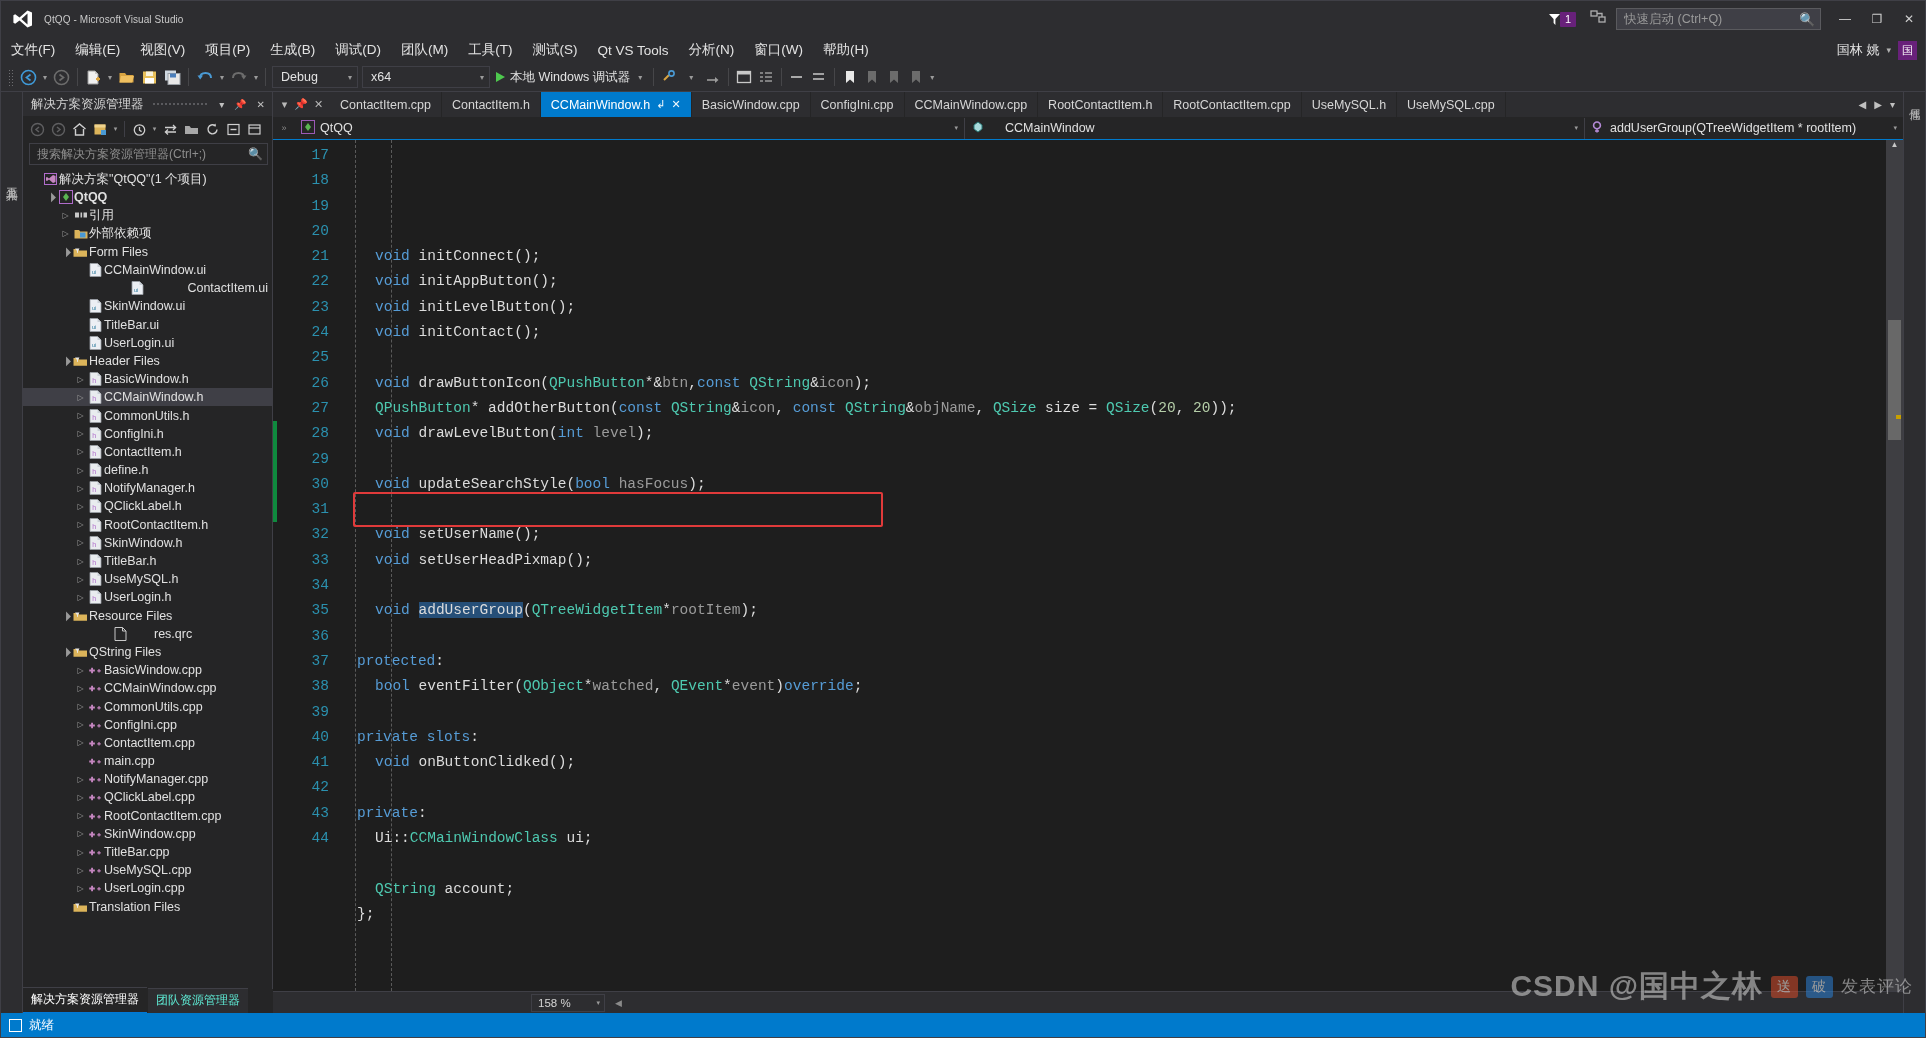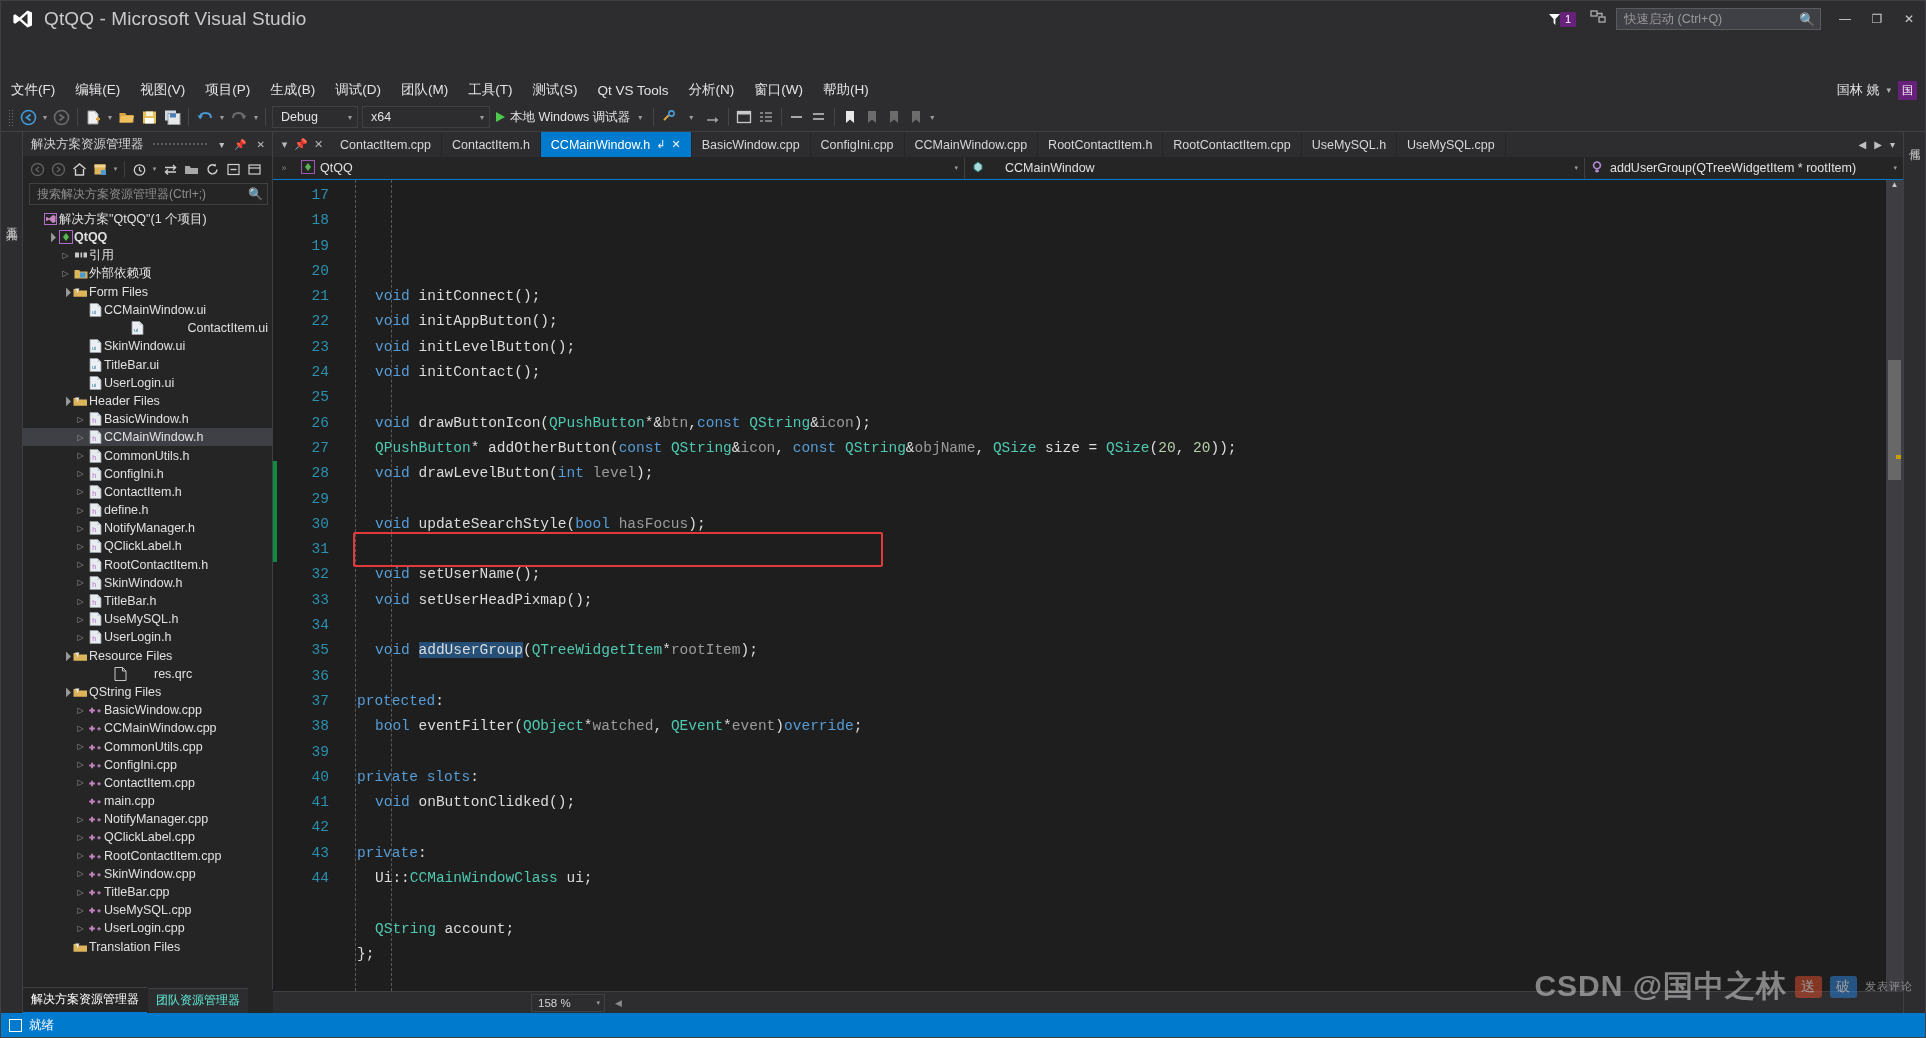--- a/index.html
+++ b/index.html
@@ -24,21 +24,21 @@
     display: flex; align-items: center;
     flex: 0 0 36px;
     position: relative;
   }
   .vs-logo {
     width: 22px; height: 22px; margin-left: 11px; margin-right: 10px;
     background: #2d2d30; position: relative; flex: 0 0 22px;
   }
   .vs-logo svg { display:block; }
   .title-text {
-    color: #c9c9c9; font-size: 19px; letter-spacing: .1px;
+    color: #c9c9c9; font-size: 10px; letter-spacing: .1px;
   }
   .titlebar-right {
     position: absolute; right: 0; top: 0; height: 36px;
     display: flex; align-items: center;
   }
   .notif-flag { display: flex; align-items: center; margin-right: 8px; }
   .notif-count {
     background: #68217a; color: #fff; font-size: 11px;
     padding: 1px 5px; border-radius: 1px; margin-left: -2px;
     line-height: 13px;
@@ -57,21 +57,21 @@
   .ql-search { color: #c9c9c9; font-size: 13px; }
   .wincontrols { display: flex; }
   .wincontrol {
     width: 32px; height: 34px; display: flex; align-items: center;
     justify-content: center; color: #d0d0d0; font-size: 12px;
   }
 
   
   .menubar {
     height: 26px; flex: 0 0 26px; background: #2d2d30;
-    display: flex; align-items: center; position: relative; margin-top: 40px;
+    display: flex; align-items: center; position: relative;
   }
   .menu-item {
     color: #e3e3e3; font-size: 13.5px; padding: 3px 10px; white-space: nowrap;
   }
   .menubar-right {
     position: absolute; right: 8px; top: 0; height: 26px;
     display: flex; align-items: center; gap: 7px;
   }
   .account-name { color: #e3e3e3; font-size: 13px; }
   .account-caret { color: #b0b0b0; font-size: 9px; }
@@ -317,21 +317,21 @@
     opacity: .55; pointer-events: none; letter-spacing: 1px;
   }
   .wm-badge {
     background: #d64b2a; color: #fff; font-size: 14px; font-weight: normal;
     padding: 2px 6px; border-radius: 3px;
   }
   .wm-badge2 {
     background: #2b7fd4; color: #fff; font-size: 14px; font-weight: normal;
     padding: 2px 6px; border-radius: 3px;
   }
-  .wm-small { font-size: 11px; font-weight: normal; }
+  .wm-small { font-size: 17px; font-weight: normal; }
 </style>
 </head>
 <body>
 
 <div class="app">
 
   <div class="titlebar">
     <div class="vs-logo">
       <svg width="22" height="22" viewBox="0 0 22 22">
         <path d="M15.5 2.5 L20 4.6 V17.4 L15.5 19.5 L7.5 12.6 L3.2 15.8 L1.4 14.7 V7.3 L3.2 6.2 L7.5 9.4 Z" fill="#ffffff"></path>

